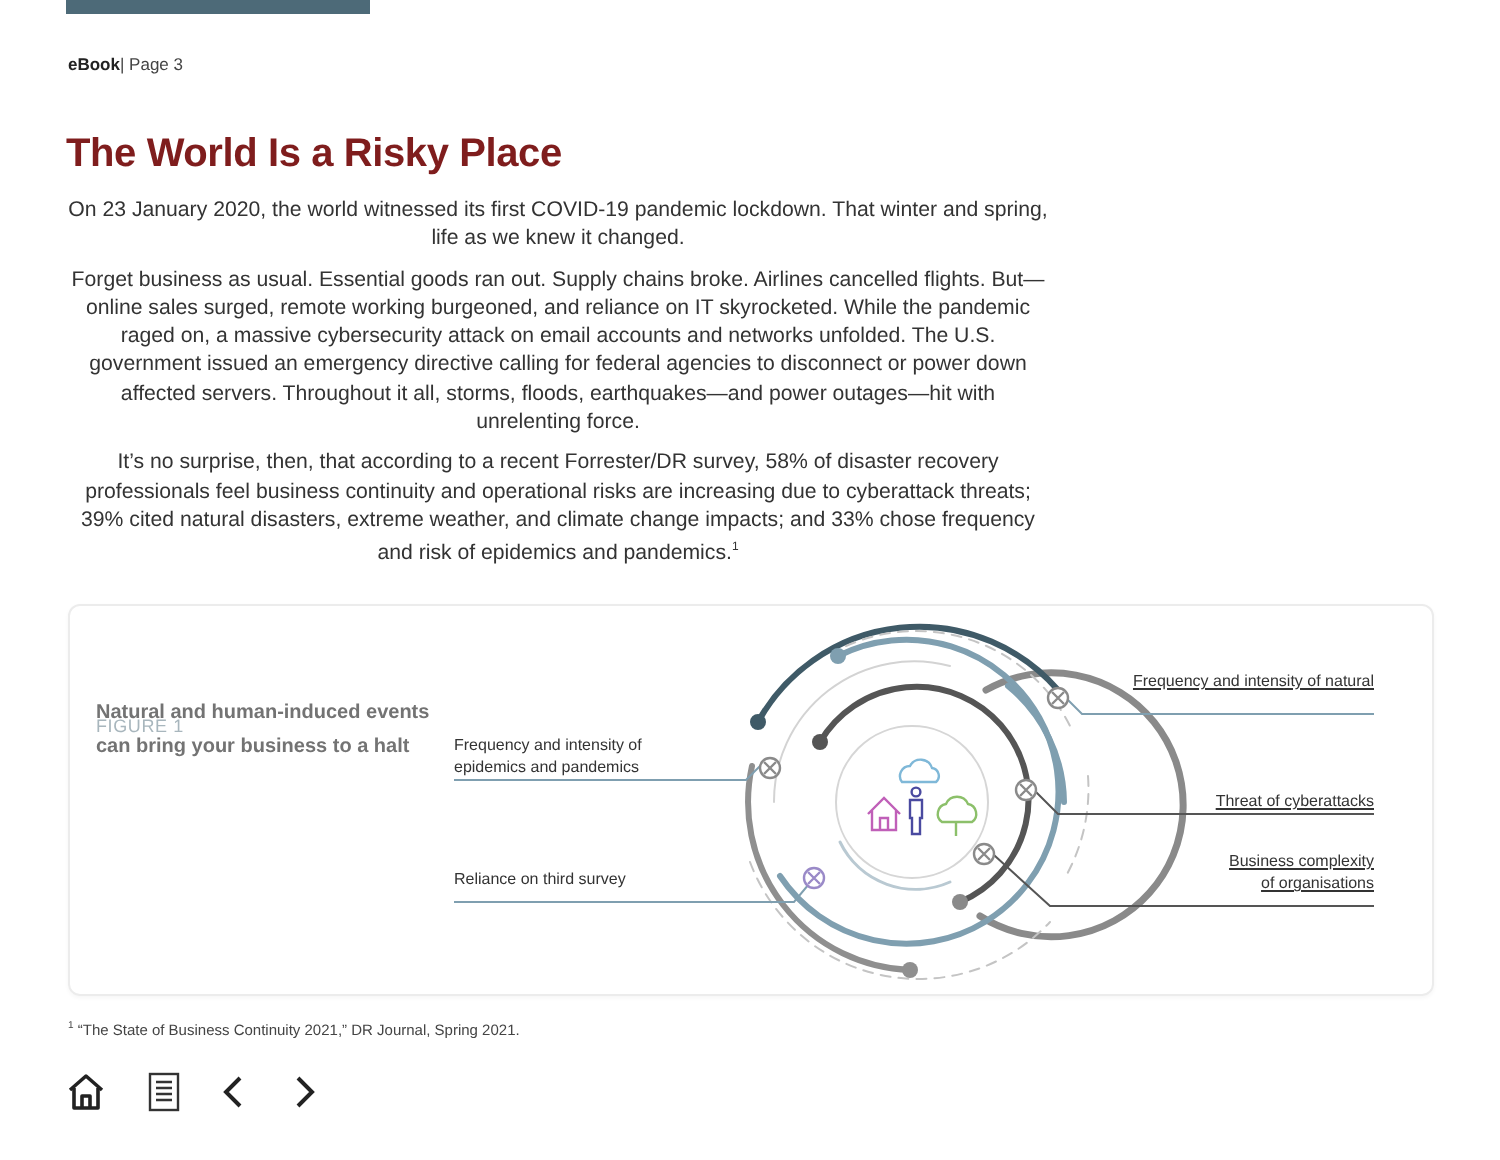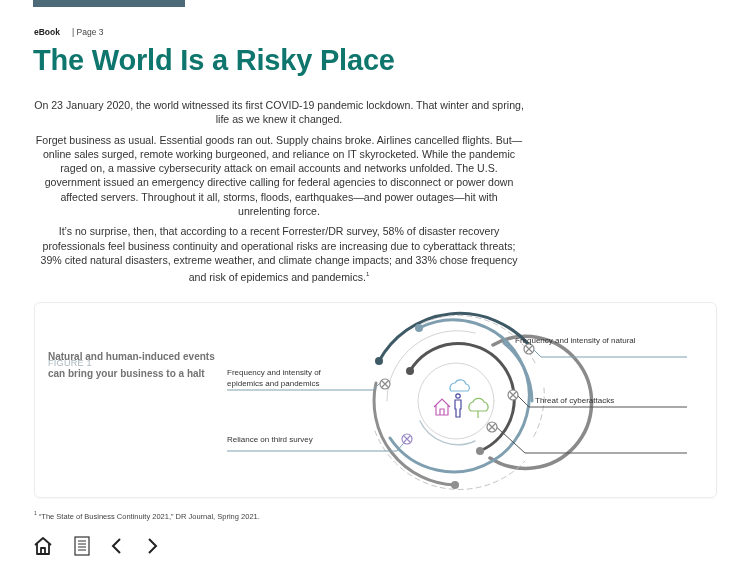--- a/index.html
+++ b/index.html
@@ -1,29 +1,29 @@
 <!DOCTYPE html>
 <html><head>
 <meta charset="utf-8">
 <style>
   html, body { margin:0; padding:0; background:#ffffff; }
   body { width:750px; height:580px; position:relative; overflow:hidden; font-family:"Liberation Sans", sans-serif; color:#222; }
   .topbar { position:absolute; left:33px; top:0; width:152px; height:7px; background:#4d6a78; }
   .header { position:absolute; left:34px; top:27px; font-size:8.5px; color:#222; }
   .header .brand { font-weight:bold;text-align:center; }
-  .header .page { color:#444; margin-left:12px; }
-  h1 { position:absolute; left:33px; top:44px; margin:0; font-size:29px; font-weight:bold; color:#0f766e; letter-spacing:-0.2px; }
+  .header .page { color:#444; margin-left:0; }
+  h1 { position:absolute; left:33px; top:66px; margin:0; font-size:20px; font-weight:bold; color:#7f1d1d; letter-spacing:-0.2px; }
   .body-text { position:absolute; left:34px; top:98px; width:490px; font-size:10.6px; line-height:14.3px; color:#333; }
   .body-text p { margin:0 0 6px 0;text-align:center; }
   .body-text sup { font-size:6px; }
   .figure { position:absolute; left:34px; top:302px; width:681px; height:194px; border:1px solid #ececec; border-radius:6px; box-shadow:0 1px 2px rgba(0,0,0,0.04); }
   .fig-label { position:absolute; left:13px; top:11px; font-size:9px; color:#a8b6bd; letter-spacing:0.3px;margin-top:44px; }
   .fig-title { position:absolute; left:13px; top:29px; width:180px; font-size:10px; line-height:16.5px; font-weight:bold; color:#737373;margin-top:17px; }
   .lbl { position:absolute; font-size:8px; line-height:11px; color:#333; }
-  .lbl.right { text-align:left; }
+  .lbl.right { text-align:right;text-decoration:underline; }
   .diagram { position:absolute; left:0; top:0; }
   .footnote { position:absolute; left:34px; top:510px; font-size:7.5px; color:#444; }
   .footnote sup { font-size:5px; }
   .nav { position:absolute; top:533px; height:26px; display:flex; align-items:center; justify-content:center; cursor:pointer; }
 </style>
 </head>
 <body>
 
 <div class="topbar"></div>
 
@@ -124,20 +124,24 @@
   <div class="lbl right" style="left:480px; top:32px; width:172px;">
     <div>Frequency and intensity of natural</div>
   </div>
   <div class="lbl" style="left:192px; top:64px; width:140px;">
     <div>Frequency and intensity of</div>
     <div>epidemics and pandemics</div>
   </div>
   <div class="lbl right" style="left:500px; top:92px; width:152px;">
     <div>Threat of cyberattacks</div>
   </div>
+  <div class="lbl right" style="left:500px; top:122px; width:152px;">
+    <div>Business complexity</div>
+    <div>of organisations</div>
+  </div>
   <div class="lbl" style="left:192px; top:131px; width:140px;">
     <div>Reliance on third survey</div>
   </div>
 </div>
 
 <div class="footnote"><sup>1</sup><span> “The State of Business Continuity 2021,” DR Journal, Spring 2021.</span></div>
 
 <div class="nav" style="left:31px; width:24px;">
   <svg width="20" height="20" viewBox="0 0 20 20" fill="none" stroke="#222" stroke-width="1.8" stroke-linejoin="round">
     <path d="M2 9 L10 2 L18 9"></path>

